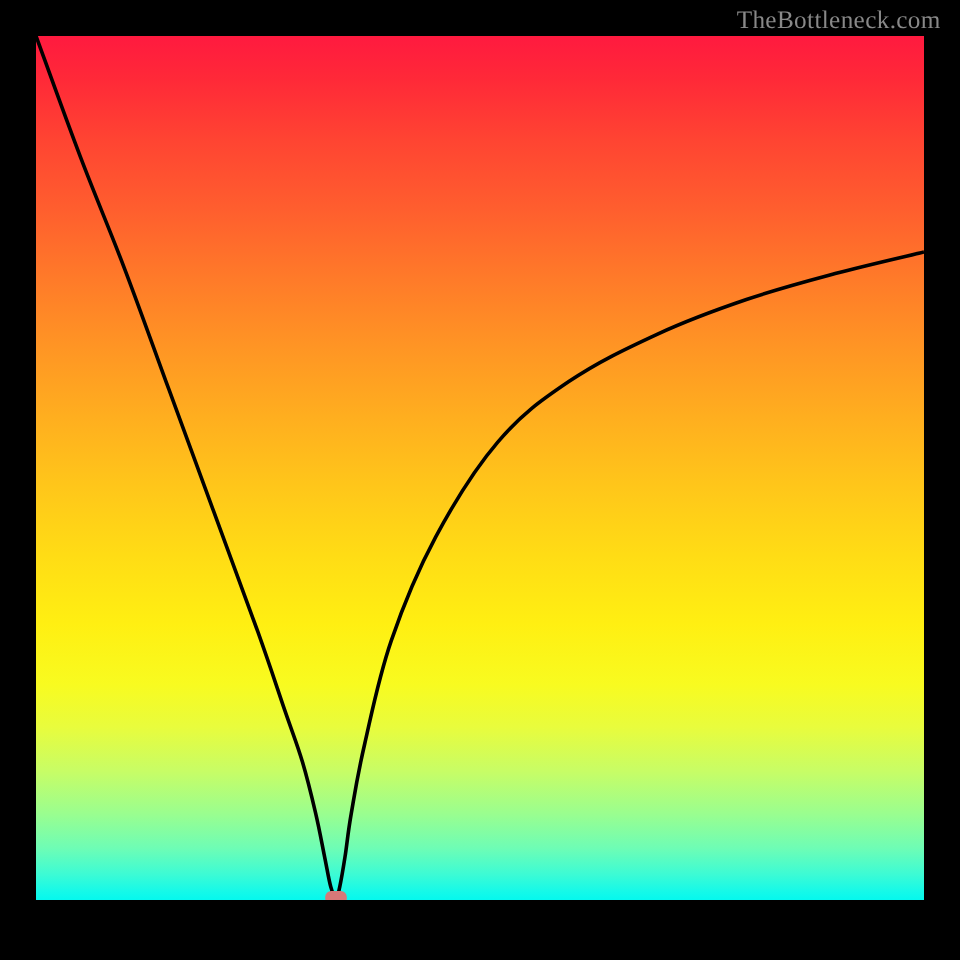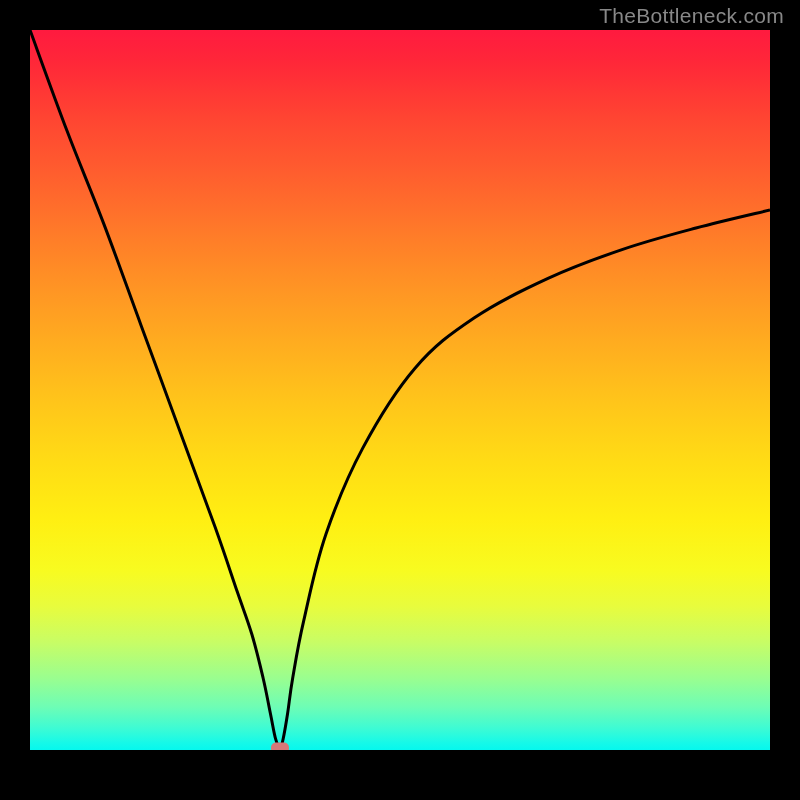--- a/index.html
+++ b/index.html
@@ -16,20 +16,21 @@
     }
     .watermark {
       position: absolute;
       top: 4px;
       right: 16px;
       color: #888;
       font-size: 21px;
       font-weight: normal;
       z-index: 10;
       letter-spacing: 0.3px;
+      font-family: Liberation Serif, serif;
     }
     .chart-area {
       position: absolute;
       top: 30px;
       left: 30px;
       width: 740px;
       height: 720px;
       overflow: hidden;
     }
     .gradient-bg {

